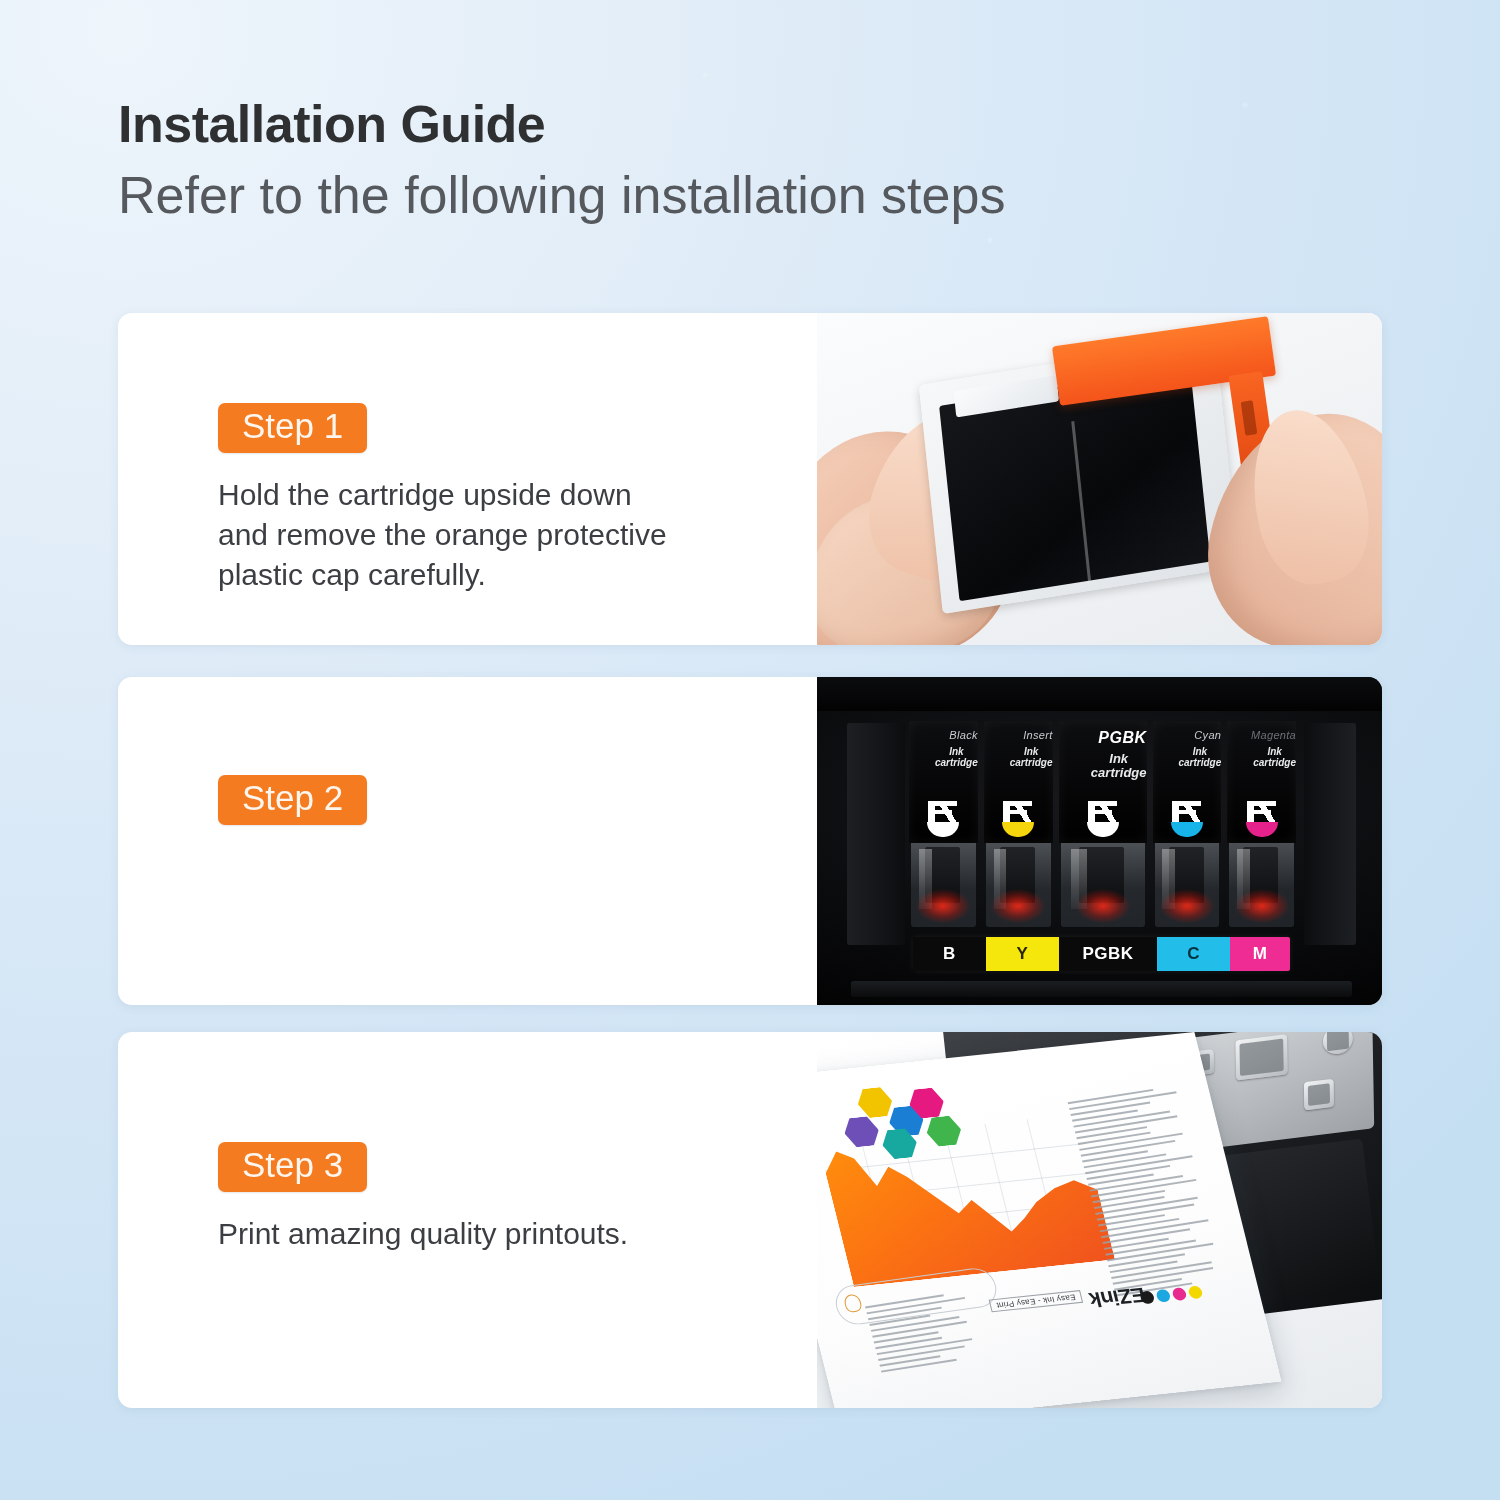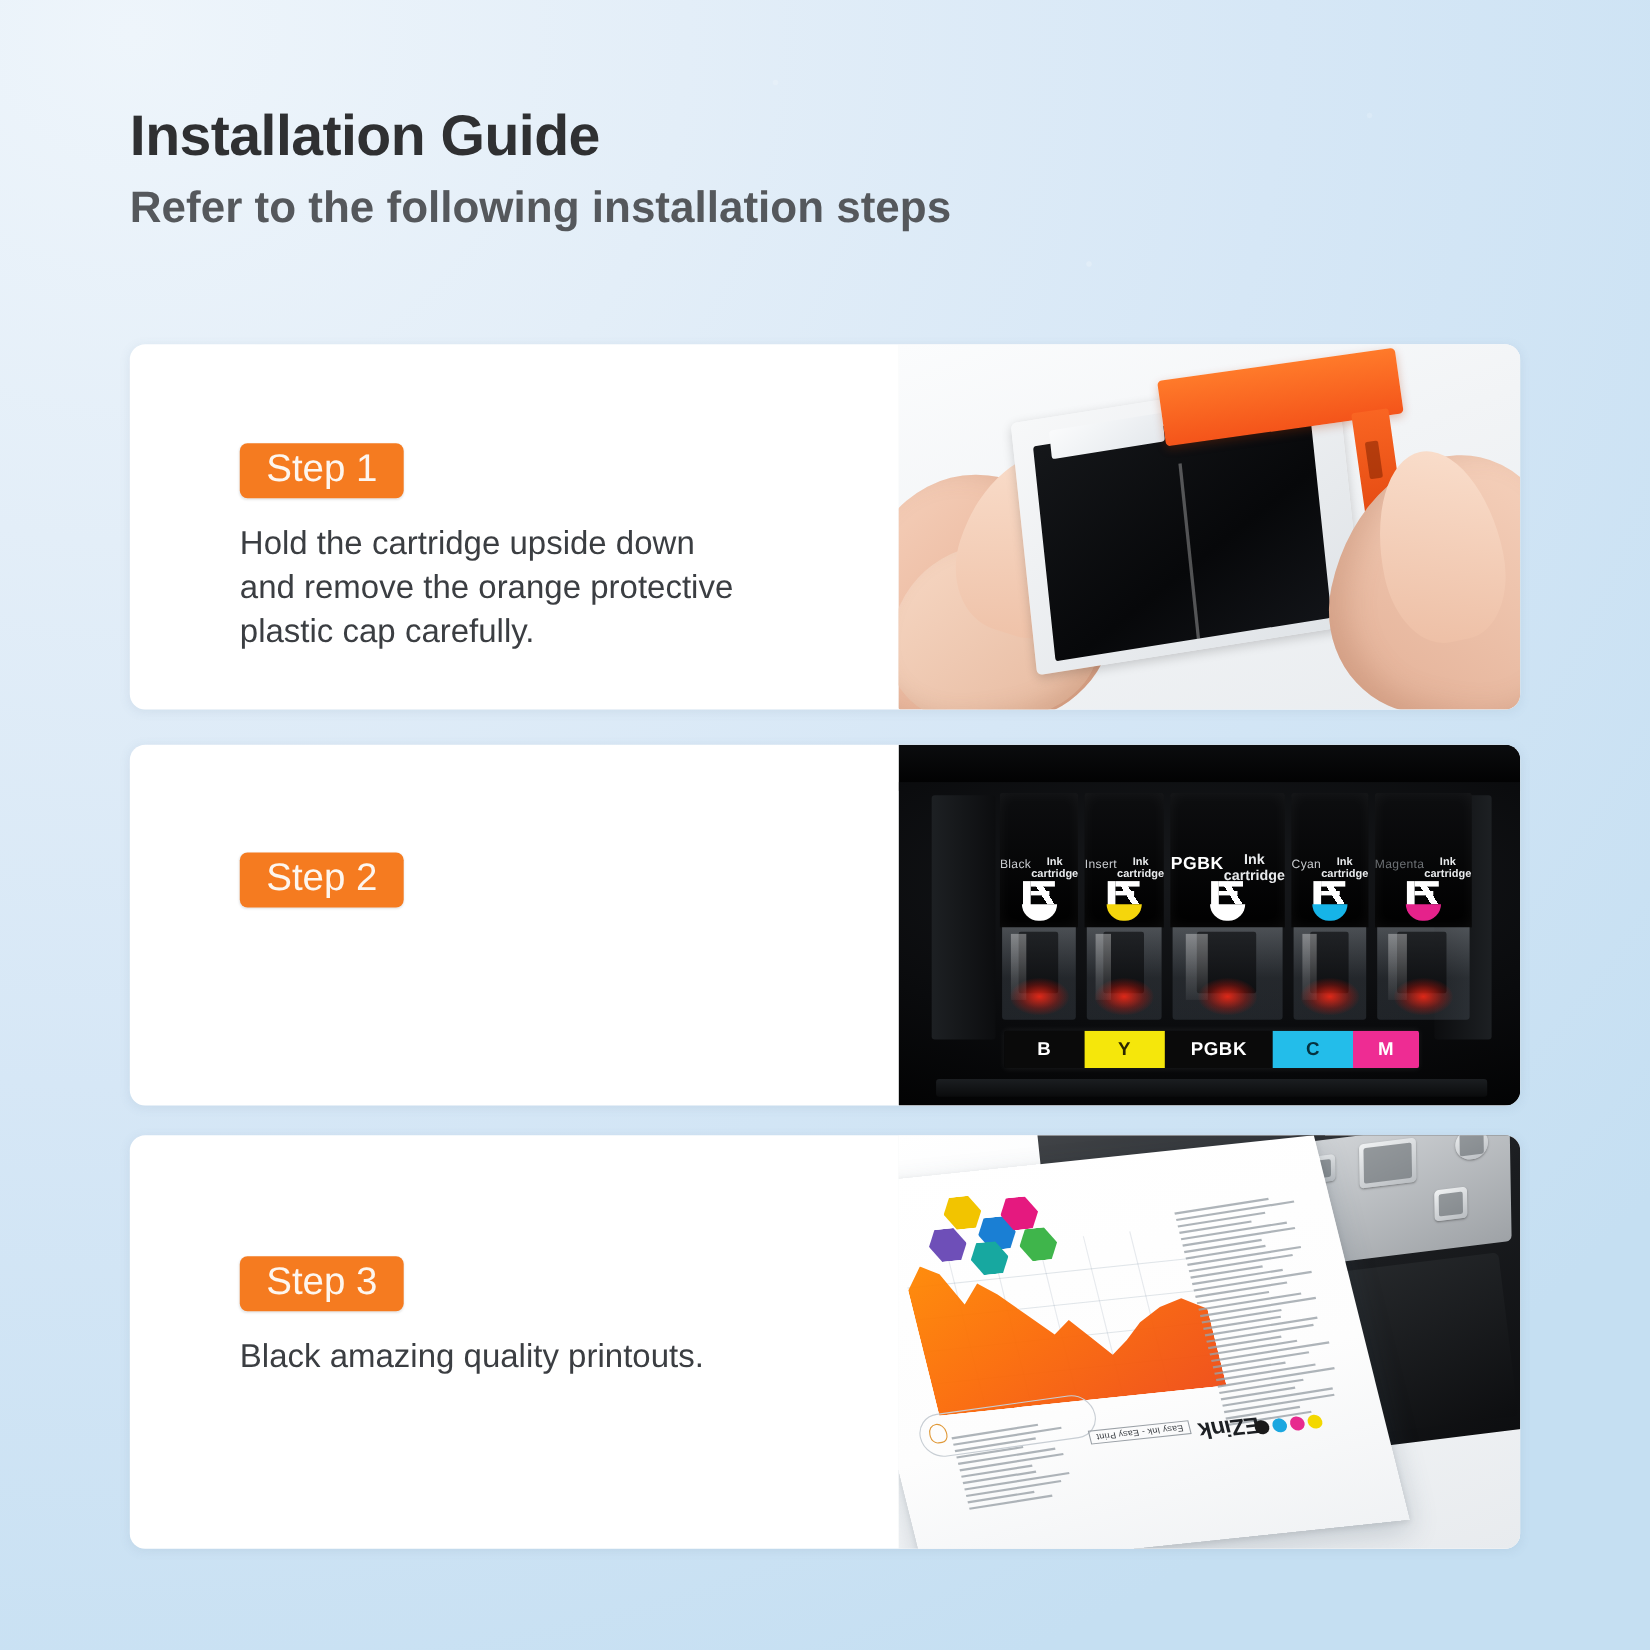--- a/index.html
+++ b/index.html
@@ -22,21 +22,21 @@
       radial-gradient(circle at 83% 7%, rgba(255,255,255,.30) 0 2px, transparent 3px),
       radial-gradient(circle at 20% 38%, rgba(255,255,255,.28) 0 2px, transparent 3px);
   }
 
   
   .header{ position:absolute; left:118px; top:96px; width:1100px; }
   .page-title{
     font-size:52px; font-weight:bold; color:#2f3032; letter-spacing:-.5px; line-height:1.08;
   }
   .page-subtitle{
-    margin-top:14px; font-size:40px; color:#55585c; font-weight:700; line-height:1.15;
+    margin-top:14px; font-size:52px; color:#55585c; font-weight:400; line-height:1.15;
   }
 
   
   .card{
     position:absolute; left:118px; width:1264px;
     background:#ffffff; border-radius:14px; overflow:hidden;
     box-shadow:0 2px 10px rgba(80,110,140,.10);
     display:flex;
   }
   #card-1{ top:313px; height:332px; }
@@ -126,23 +126,24 @@
     background:linear-gradient(90deg,#1d2023,#0c0d0f); border-radius:3px; }
   .p2-rail-r{ position:absolute; right:26px; top:46px; width:52px; bottom:60px;
     background:linear-gradient(270deg,#1d2023,#0c0d0f); border-radius:3px; }
   .p2-slots{ position:absolute; left:92px; top:44px; right:86px; bottom:78px;
     display:flex; gap:6px; }
   .p2-cart{ flex:1; display:flex; flex-direction:column; position:relative; }
   .p2-cart.wide{ flex:1.28; }
   .p2-label{
     background:linear-gradient(180deg,#0d0e10,#000);
     height:122px; border-radius:2px 2px 0 0;
-    display:flex; flex-direction:row; align-items:center;
+    display:flex; flex-direction:column; align-items:flex-end;
     padding-top:8px; position:relative;
     box-shadow:inset 0 0 14px rgba(255,255,255,.05);
+    font-style:italic;
   }
   .p2-name{ font-size:11px; color:#c9ccd0; letter-spacing:.3px;
     font-family:"Liberation Sans",sans-serif; }
   .p2-name.big{ font-size:16px; font-weight:bold; color:#fff; letter-spacing:.5px; }
   .p2-name.dim{ color:#6d7175; }
   .p2-sub{ font-size:10px; color:#e8eaec; font-weight:bold; line-height:1.1;
     text-align:center; margin-top:5px; }
   .p2-sub.big{ font-size:13px; }
   .p2-ez{
     position:absolute; bottom:6px; left:50%; transform:translateX(-50%);
@@ -399,21 +400,21 @@
       <div class="p2-base"></div>
       <span class="sr">Five ink cartridges seated in a dark printer carriage with a color coded label strip</span>
     </div>
   </div>
 </div>
 
 <div class="card" id="card-3">
   <div class="card-text">
     <div class="inner">
       <div class="step-badge">Step 3</div>
-      <div class="step-desc">Black amazing quality printouts.</div>
+      <div class="step-desc">Print amazing quality printouts.</div>
     </div>
   </div>
   <div class="card-media">
     <div class="photo3">
       <div class="p3-printer-back"></div>
       <div class="p3-printer-body"></div>
       <div class="p3-tray"></div>
       <div class="p3-panel">
         <div class="p3-btn b1">
             <span></span>

